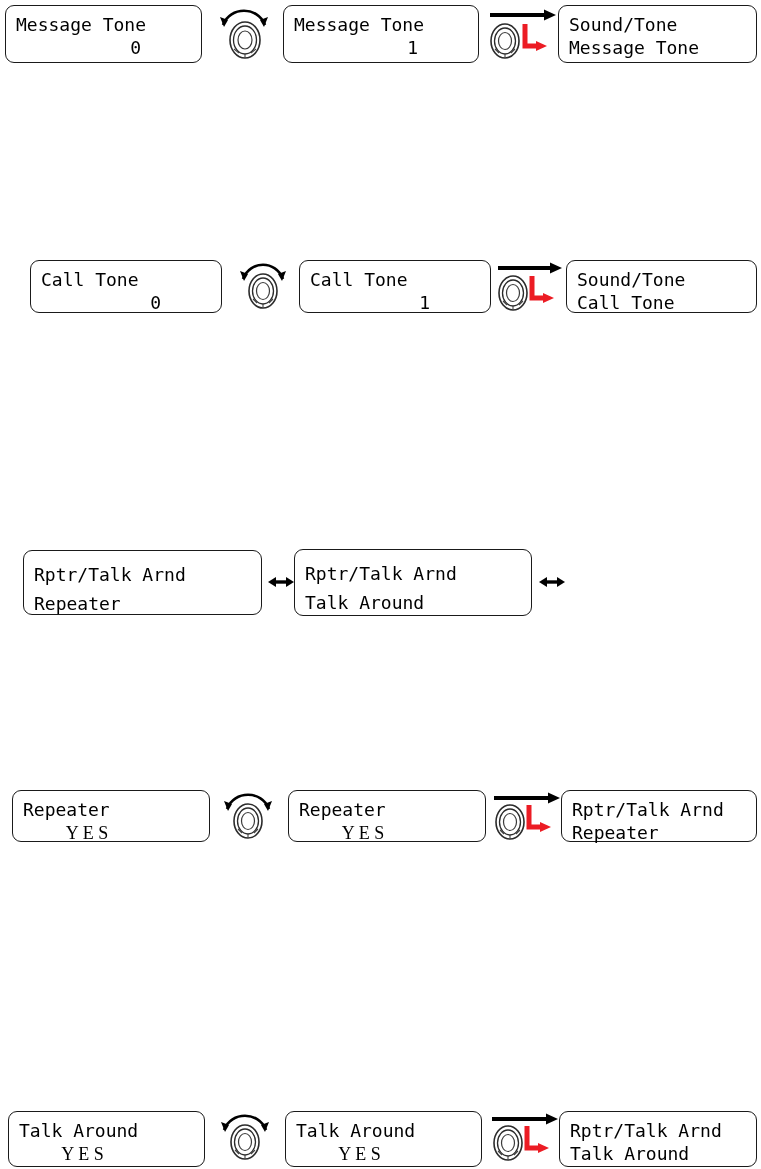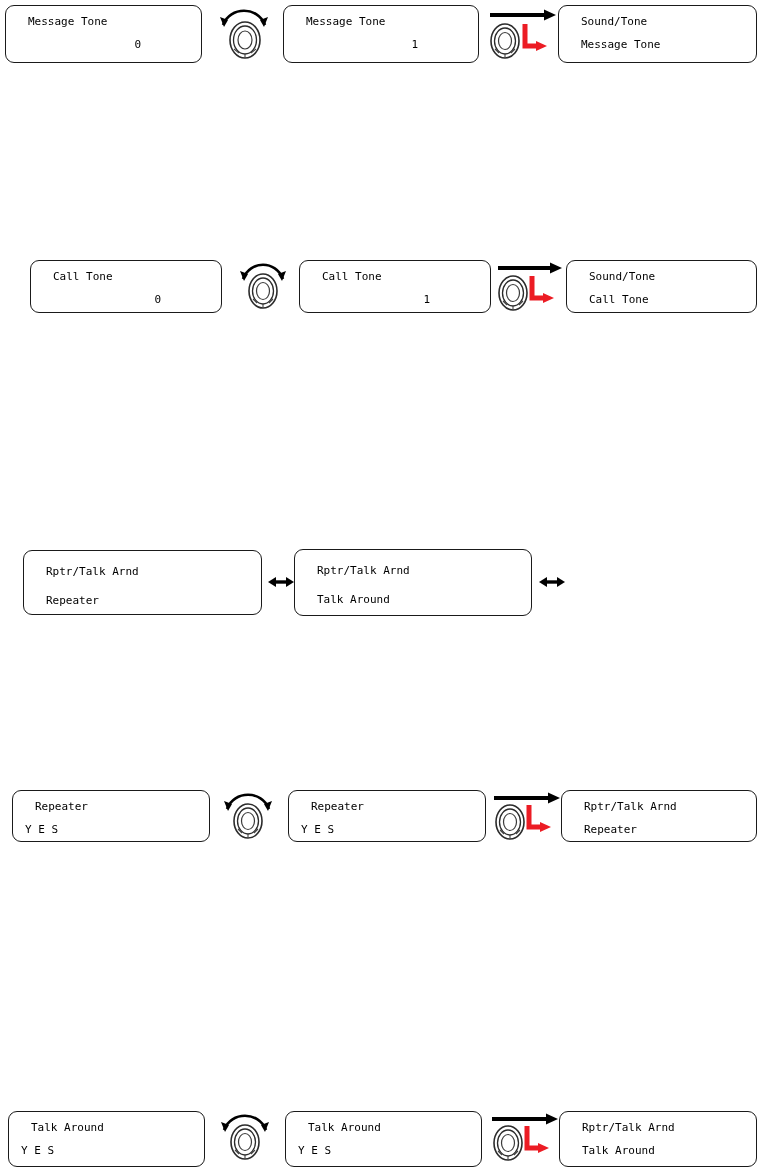--- a/index.html
+++ b/index.html
@@ -14,34 +14,34 @@
   .lcd{
     position:absolute;
     box-sizing:border-box;
     border:1.6px solid #1a1a1a;
     border-radius:9px;
     background:#ffffff;
     padding:0;
   }
   .lcd .line{
     position:absolute;
-    left:12px;right:0;
+    left:0;right:0;
     font-family:"DejaVu Sans Mono","Liberation Mono",monospace;
-    font-size:11px;
+    font-size:18px;
     line-height:1;
     white-space:pre;
     color:#000;
     letter-spacing:0px;
   }
   .lcd .line.l1{top:10px;}
   .lcd .line.l2{top:33px;}
   .lcd.tall .line.l1{top:15px;}
   .lcd.tall .line.l2{top:44px;}
   .lcd .line.left{text-align:left;padding-left:10px;}
-  .lcd .line.right{text-align:left;padding-right:48px;}
+  .lcd .line.right{text-align:center;padding-right:48px;font-family:Liberation Serif, serif;}
   .lcd .line.rightval{text-align:right;padding-right:60px;}
 
   
   .knob{position:absolute;}
   .knob svg{display:block;}
 
   
   .arrow-straight{position:absolute;}
   .arrow-straight svg{display:block;}
 

